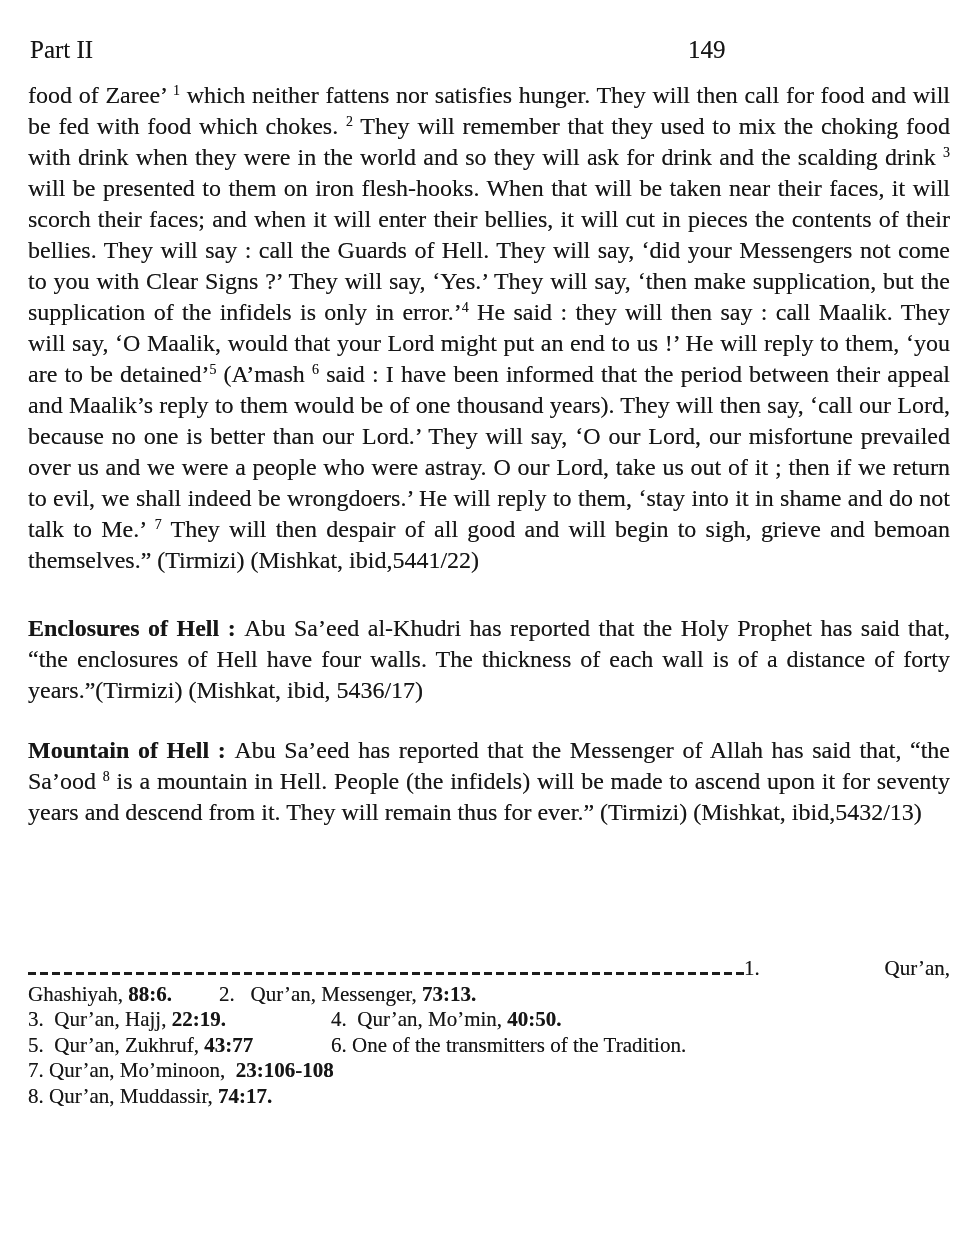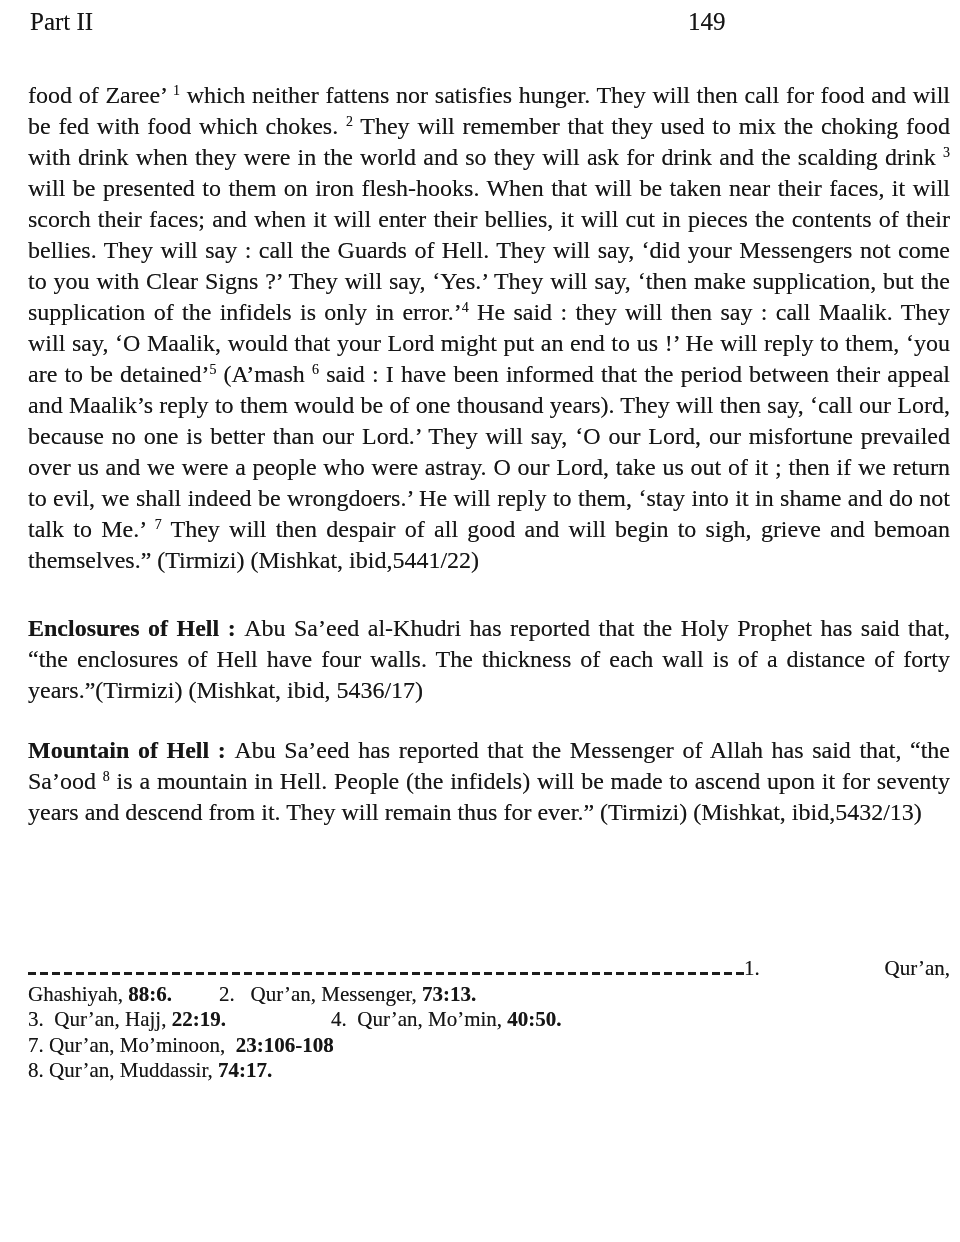--- a/index.html
+++ b/index.html
@@ -11,21 +11,21 @@
     width: 960px;
     height: 1242px;
     background: #ffffff;
     color: #161616;
     font-family: "Liberation Serif", "DejaVu Serif", serif;
     overflow: hidden;
     text-shadow: 0 0 0.6px rgba(30,30,30,0.55);
   }
 
   
-  .hdr { position: absolute; top: 8px; left: 0; width: 100%; height: 34px; font-size: 25px; }
+  .hdr { position: absolute; top: 36px; left: 0; width: 100%; height: 34px; font-size: 25px; }
   .hdr-part { position: absolute; left: 30px;  top: 0; }
   .hdr-sec  { position: absolute; left: 222px; top: 0; }
   .hdr-num  { position: absolute; left: 688px; top: 0; text-align: right; }
 
   
   .body-text { position: absolute; top: 80px; left: 28px; width: 922px; }
   p.par {
     margin: 0;
     font-size: 24px;
     line-height: 31px;
@@ -84,20 +84,21 @@
     <div class="fn-line fn-first">
       <span class="dash-rule"></span><span>1.</span>
       <span class="fn-sp"></span>
       <span class="i">Qur’an,</span>
     </div>
 
     <div class="fn-line"><span class="fn-col-a"><span class="i">Ghashiyah, </span><span class="b">88:6.</span></span><span><span>2.   </span><span class="i">Qur’an, Messenger, </span><span class="b">73:13.</span></span></div>
 
     <div class="fn-line"><span class="fn-col-b"><span>3.  </span><span class="i">Qur’an, Hajj, </span><span class="b">22:19.</span></span><span><span>4.  </span><span class="i">Qur’an, Mo’min, </span><span class="b">40:50.</span></span></div>
 
+    <div class="fn-line"><span class="fn-col-b"><span>5.  </span><span class="i">Qur’an, Zukhruf, </span><span class="b">43:77</span></span><span><span>6. One of the transmitters of the Tradition.</span></span></div>
 
     <div class="fn-line"><span><span>7. </span><span class="i">Qur’an, Mo’minoon, </span><span class="b"> 23:106-108</span></span></div>
 
     <div class="fn-line"><span><span>8. </span><span class="i">Qur’an, Muddassir, </span><span class="b">74:17.</span></span></div>
 
   </div>
 
 </div>
 
 </body></html>

